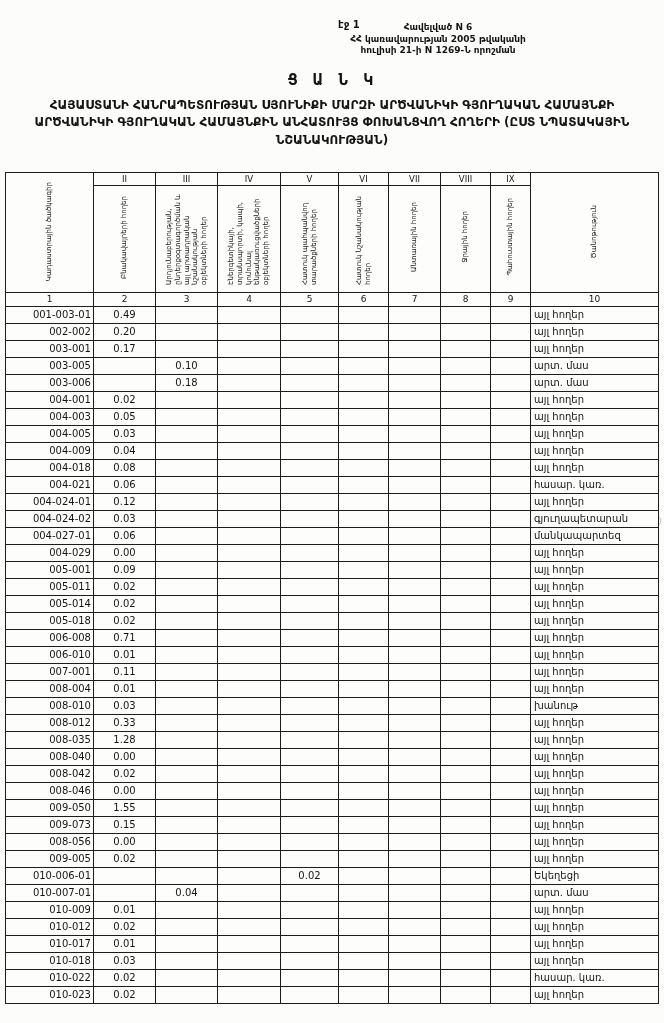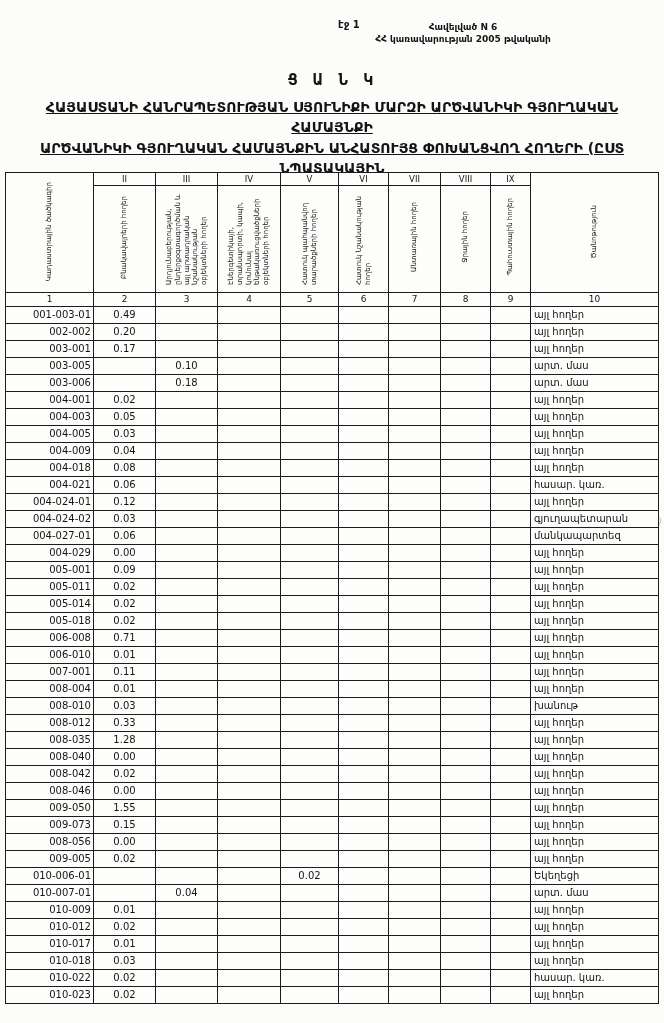--- a/index.html
+++ b/index.html
@@ -6,29 +6,29 @@
   body{
     width:664px;height:1023px;position:relative;overflow:hidden;
     background:#fcfcfa;color:#141414;
     font-family:"DejaVu Sans", sans-serif;
   }
   .page-number{
     position:absolute;top:4px;left:338px;
     font-size:10px;font-weight:bold;margin-top:15px;
   }
   .annex{
-    position:absolute;top:22px;left:308px;width:310px;
+    position:absolute;top:22px;left:283px;width:310px;
     text-align:center;font-size:9px;font-weight:bold;line-height:1.3;
   }
   .doc-title{
     position:absolute;top:70px;left:8px;right:8px;
     text-align:center;font-weight:bold;
   }
   .title-word{font-size:16px;letter-spacing:3px;margin-bottom:7px;font-family:Liberation Mono, monospace;}
-  .title-text div{font-size:14px;line-height:1.45;text-decoration:underline;}
+  .title-text div{font-size:12px;line-height:1.45;}
   .margin-mark{
     position:absolute;top:515px;right:2px;
     font-size:10px;color:#9a9a9a;opacity:.6;transform:rotate(12deg);
   }
   table.land-table{
     position:absolute;top:172px;left:5px;
     border-collapse:collapse;table-layout:fixed;width:653px;
     background:#fdfdfc;
   }
   .land-table th,.land-table td{
@@ -56,20 +56,21 @@
   tr.data td.note{text-align:left;padding-left:3px;}
 </style>
 </head>
 <body>
 
 <div class="page-number">էջ 1</div>
 
 <div class="annex">
   <div>Հավելված N 6</div>
   <div>ՀՀ կառավարության 2005 թվականի</div>
+  <div>հուլիսի 21-ի N 1269-Ն որոշման</div>
 </div>
 
 <div class="doc-title">
   <div class="title-word">Ց Ա Ն Կ</div>
   <div class="title-text">
     <div>ՀԱՅԱՍՏԱՆԻ ՀԱՆՐԱՊԵՏՈՒԹՅԱՆ ՍՅՈՒՆԻՔԻ ՄԱՐԶԻ ԱՐԾՎԱՆԻԿԻ ԳՅՈՒՂԱԿԱՆ ՀԱՄԱՅՆՔԻ</div>
     <div>ԱՐԾՎԱՆԻԿԻ ԳՅՈՒՂԱԿԱՆ ՀԱՄԱՅՆՔԻՆ ԱՆՀԱՏՈՒՅՑ ՓՈԽԱՆՑՎՈՂ ՀՈՂԵՐԻ (ԸՍՏ ՆՊԱՏԱԿԱՅԻՆ</div>
     <div>ՆՇԱՆԱԿՈՒԹՅԱՆ)</div>
   </div>
 </div>

